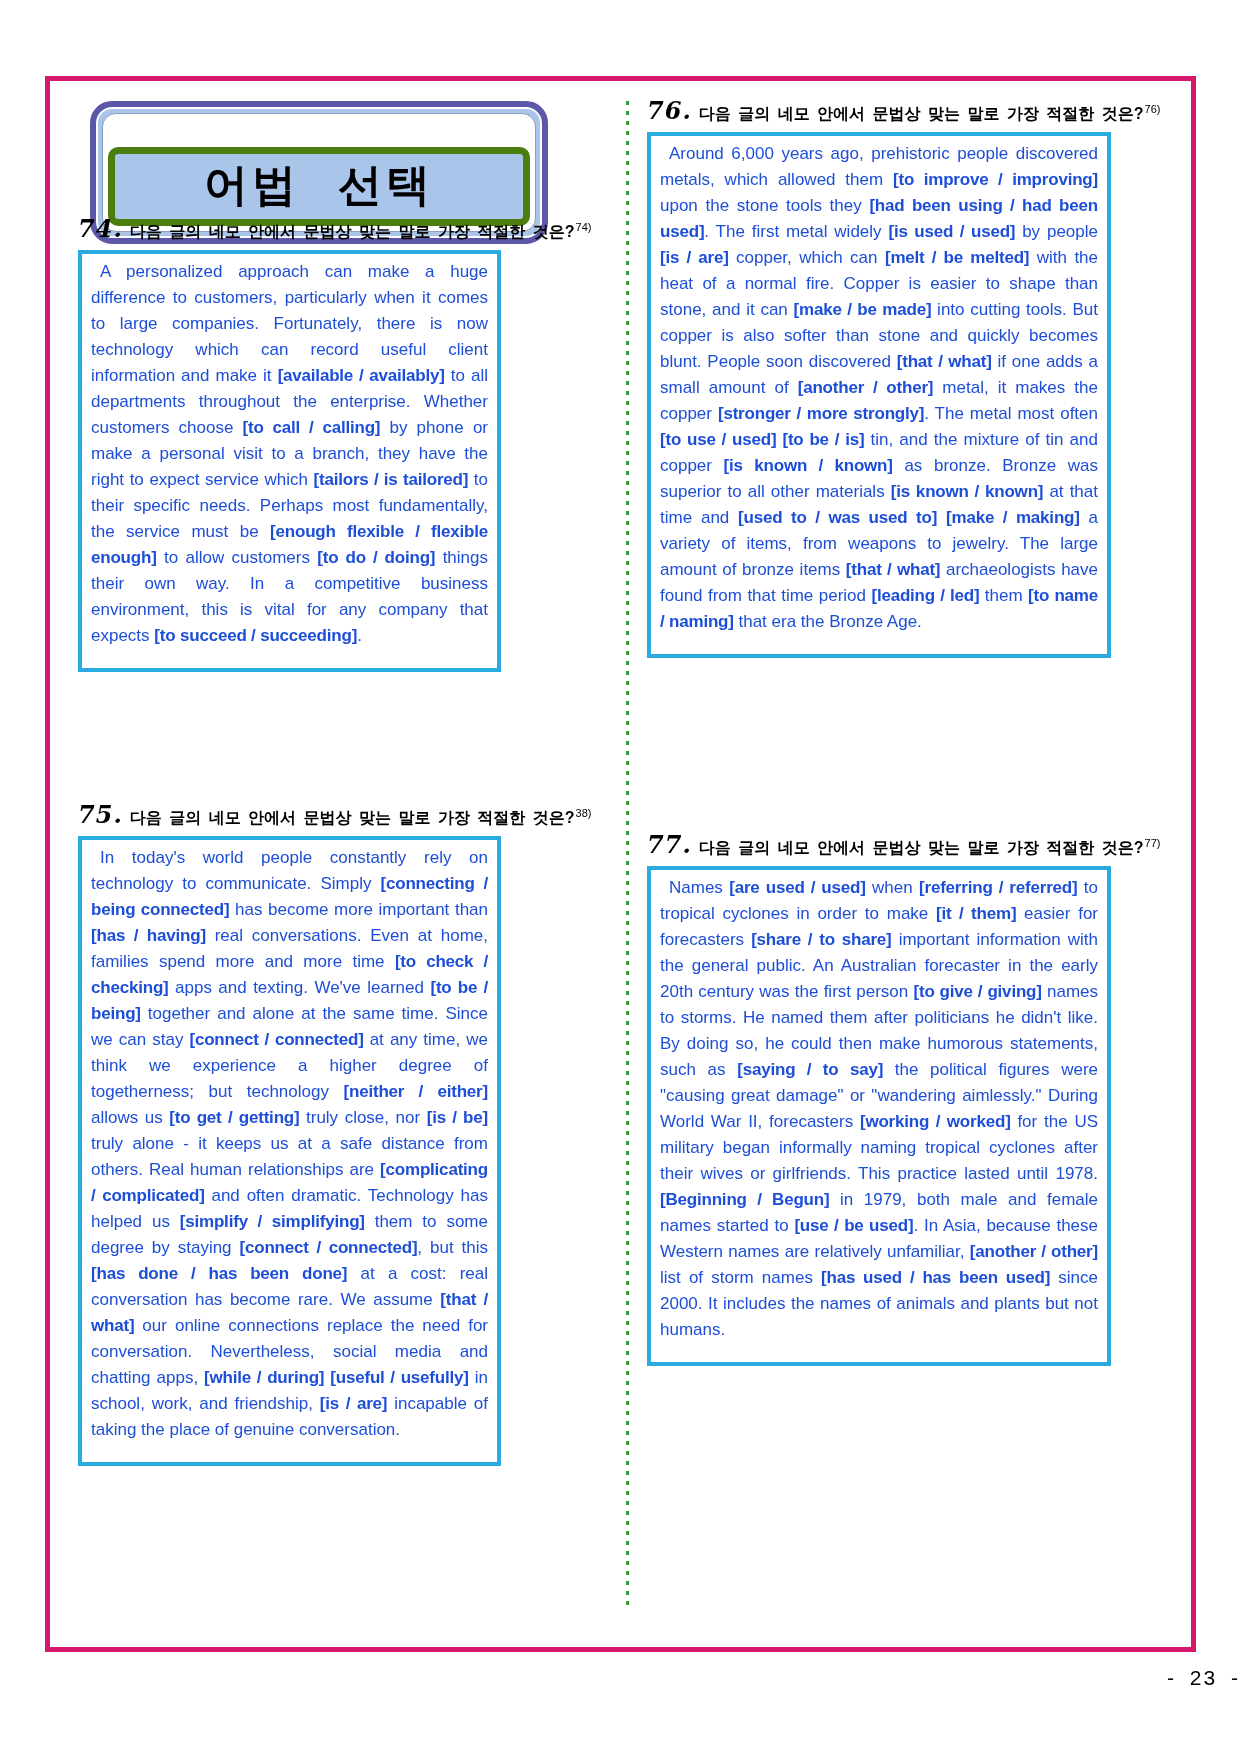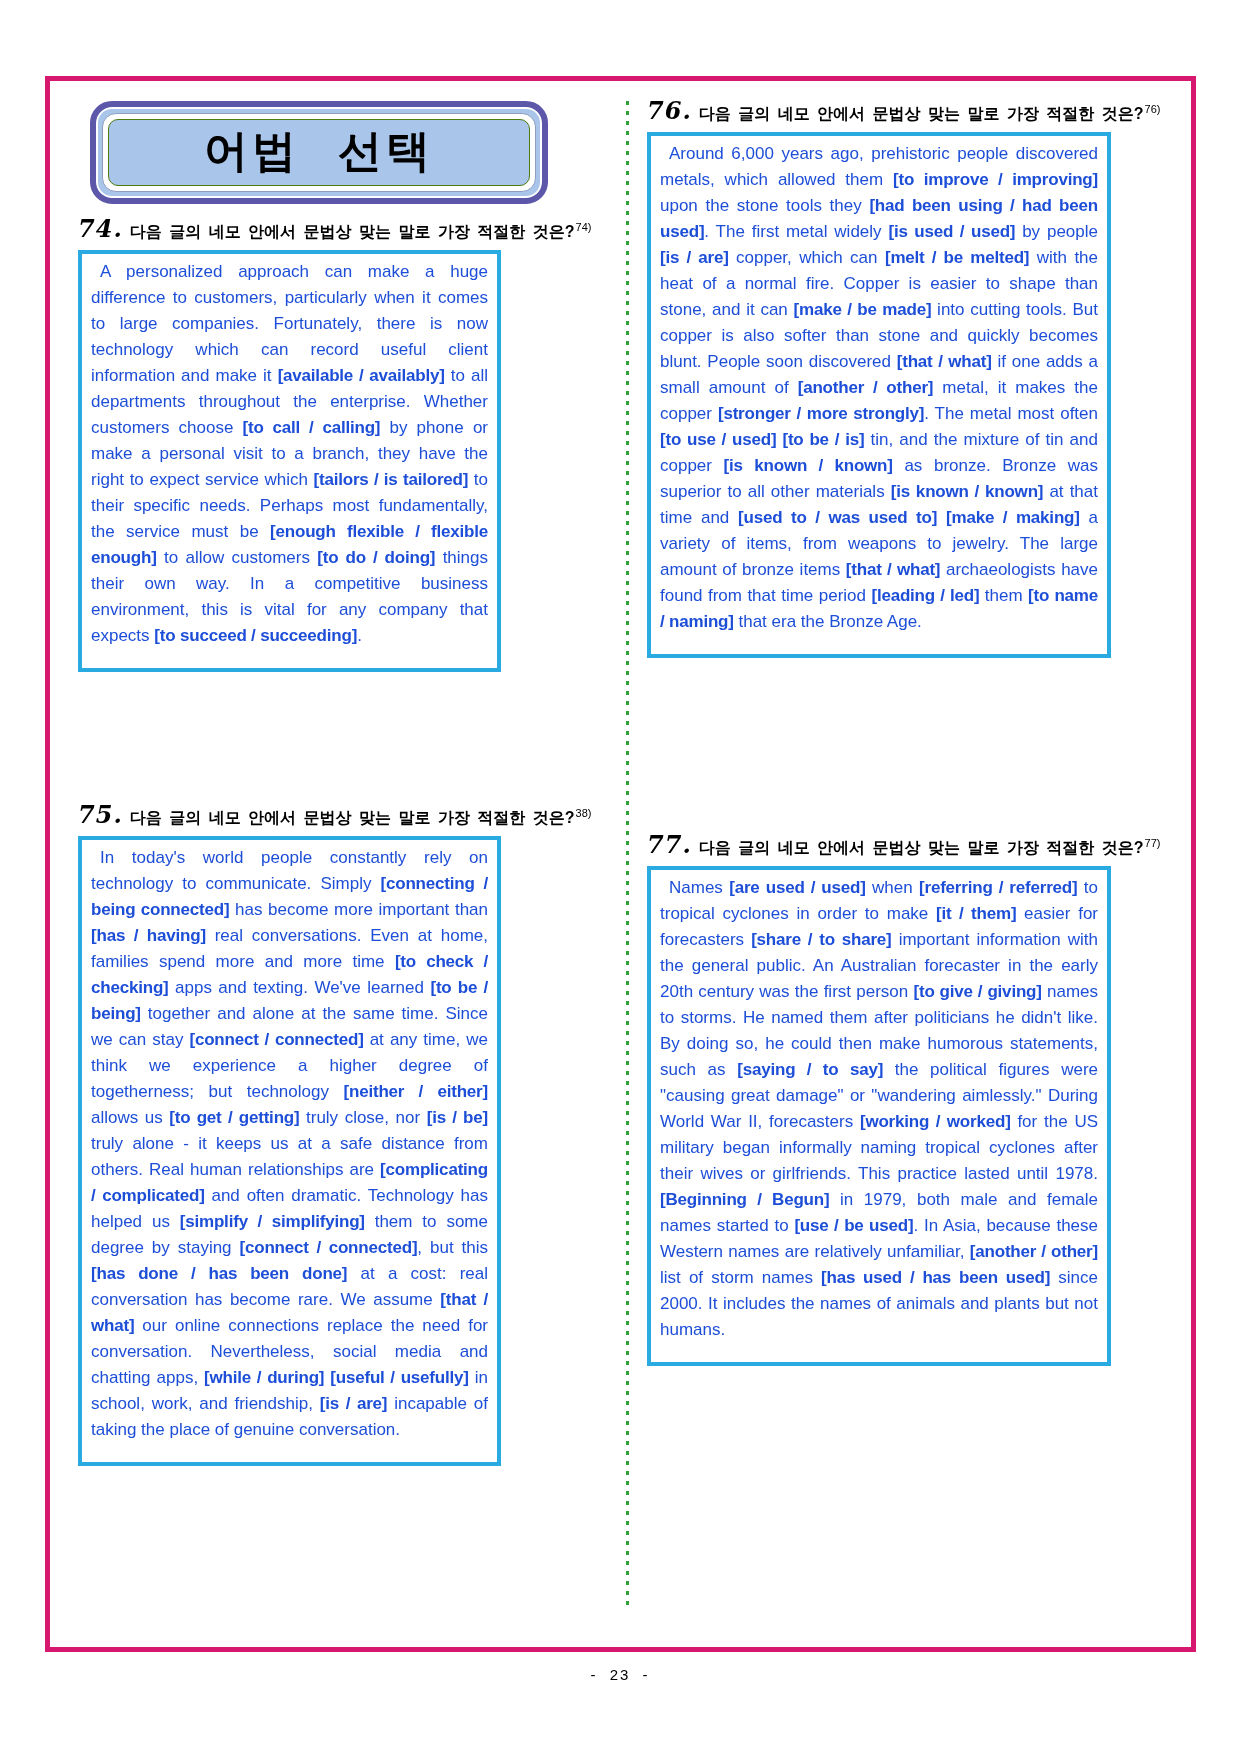--- a/index.html
+++ b/index.html
@@ -7,38 +7,38 @@
         font-family:"Liberation Sans","DejaVu Sans",sans-serif;color:#111;overflow:hidden;}
   .frame{position:absolute;left:45px;top:76px;width:1141px;height:1566px;
          border:5px solid var(--frame-pink,#d6186f);background:#fff;}
   .separator{position:absolute;left:576px;top:20px;width:3px;height:1506px;
              background:repeating-linear-gradient(to bottom,var(--sep-green,#2f9e36) 0 4px,transparent 4px 10px);}
   
   .banner{position:absolute;left:40px;top:20px;width:434px;
           border:6px solid var(--banner-purple,#5d57aa);border-radius:22px;
           background:var(--banner-blue,#a9c5ea);padding:6px;box-shadow:inset 0 0 0 2px #ffffff;}
   .banner-mid{background:#ffffff;border:1px solid #8e9ec0;border-radius:14px;padding:5px;}
-  .banner-inner{background:var(--banner-blue,#a9c5ea);border:1px solid #4d7c0f;border-radius:10px;
-                text-align:center;padding:2px 0 4px 0;}
+  .banner-inner{background:var(--banner-blue,#a9c5ea);border:7px solid #4d7c0f;border-radius:10px;
+                text-align:center;padding:2px 0 4px 0;margin-top:28px;}
   .banner-title{font-size:44px;font-weight:bold;color:#000;letter-spacing:4px;word-spacing:22px;}
   
   .qblock{position:absolute;}
   .q-left{left:28px;width:423px;}
   .q-right{left:597px;width:464px;}
   .q-head{font-size:16px;font-weight:bold;color:#000;word-spacing:3px;margin-bottom:7px;white-space:nowrap;}
   .q-num{font-family:"DejaVu Serif","Liberation Serif",serif;font-style:italic;font-weight:bold;
          font-size:24px;margin-right:7px;letter-spacing:1px;}
   .q-ref{font-size:11px;font-weight:normal;vertical-align:super;margin-left:1px;}
   .passage{border:4px solid var(--box-blue,#29abe2);background:#fff;
            padding:5px 9px 19px 9px;font-size:17px;line-height:26px;color:#1d4ed8;
            text-align:justify;text-indent:9px;}
   .passage b{font-weight:bold;letter-spacing:-0.2px;}
   
-  .page-number{position:absolute;left:0;top:1666px;width:100%;text-align:center;
-               font-size:15px;color:#000;letter-spacing:2px;word-spacing:6px;}
+  .page-number{position:absolute;left:0;top:1666px;width:100%;text-align:right;
+               font-size:21px;color:#000;letter-spacing:2px;word-spacing:6px;}
 </style>
 </head>
 <body>
 
 <div class="page" style="--frame-pink: #d6186f; --box-blue: #29abe2; --sep-green: #2f9e36; --banner-purple: #5d57aa; --banner-blue: #a9c5ea;">
   <div class="frame">
 
     <div class="separator"></div>
 
     <div class="banner">

